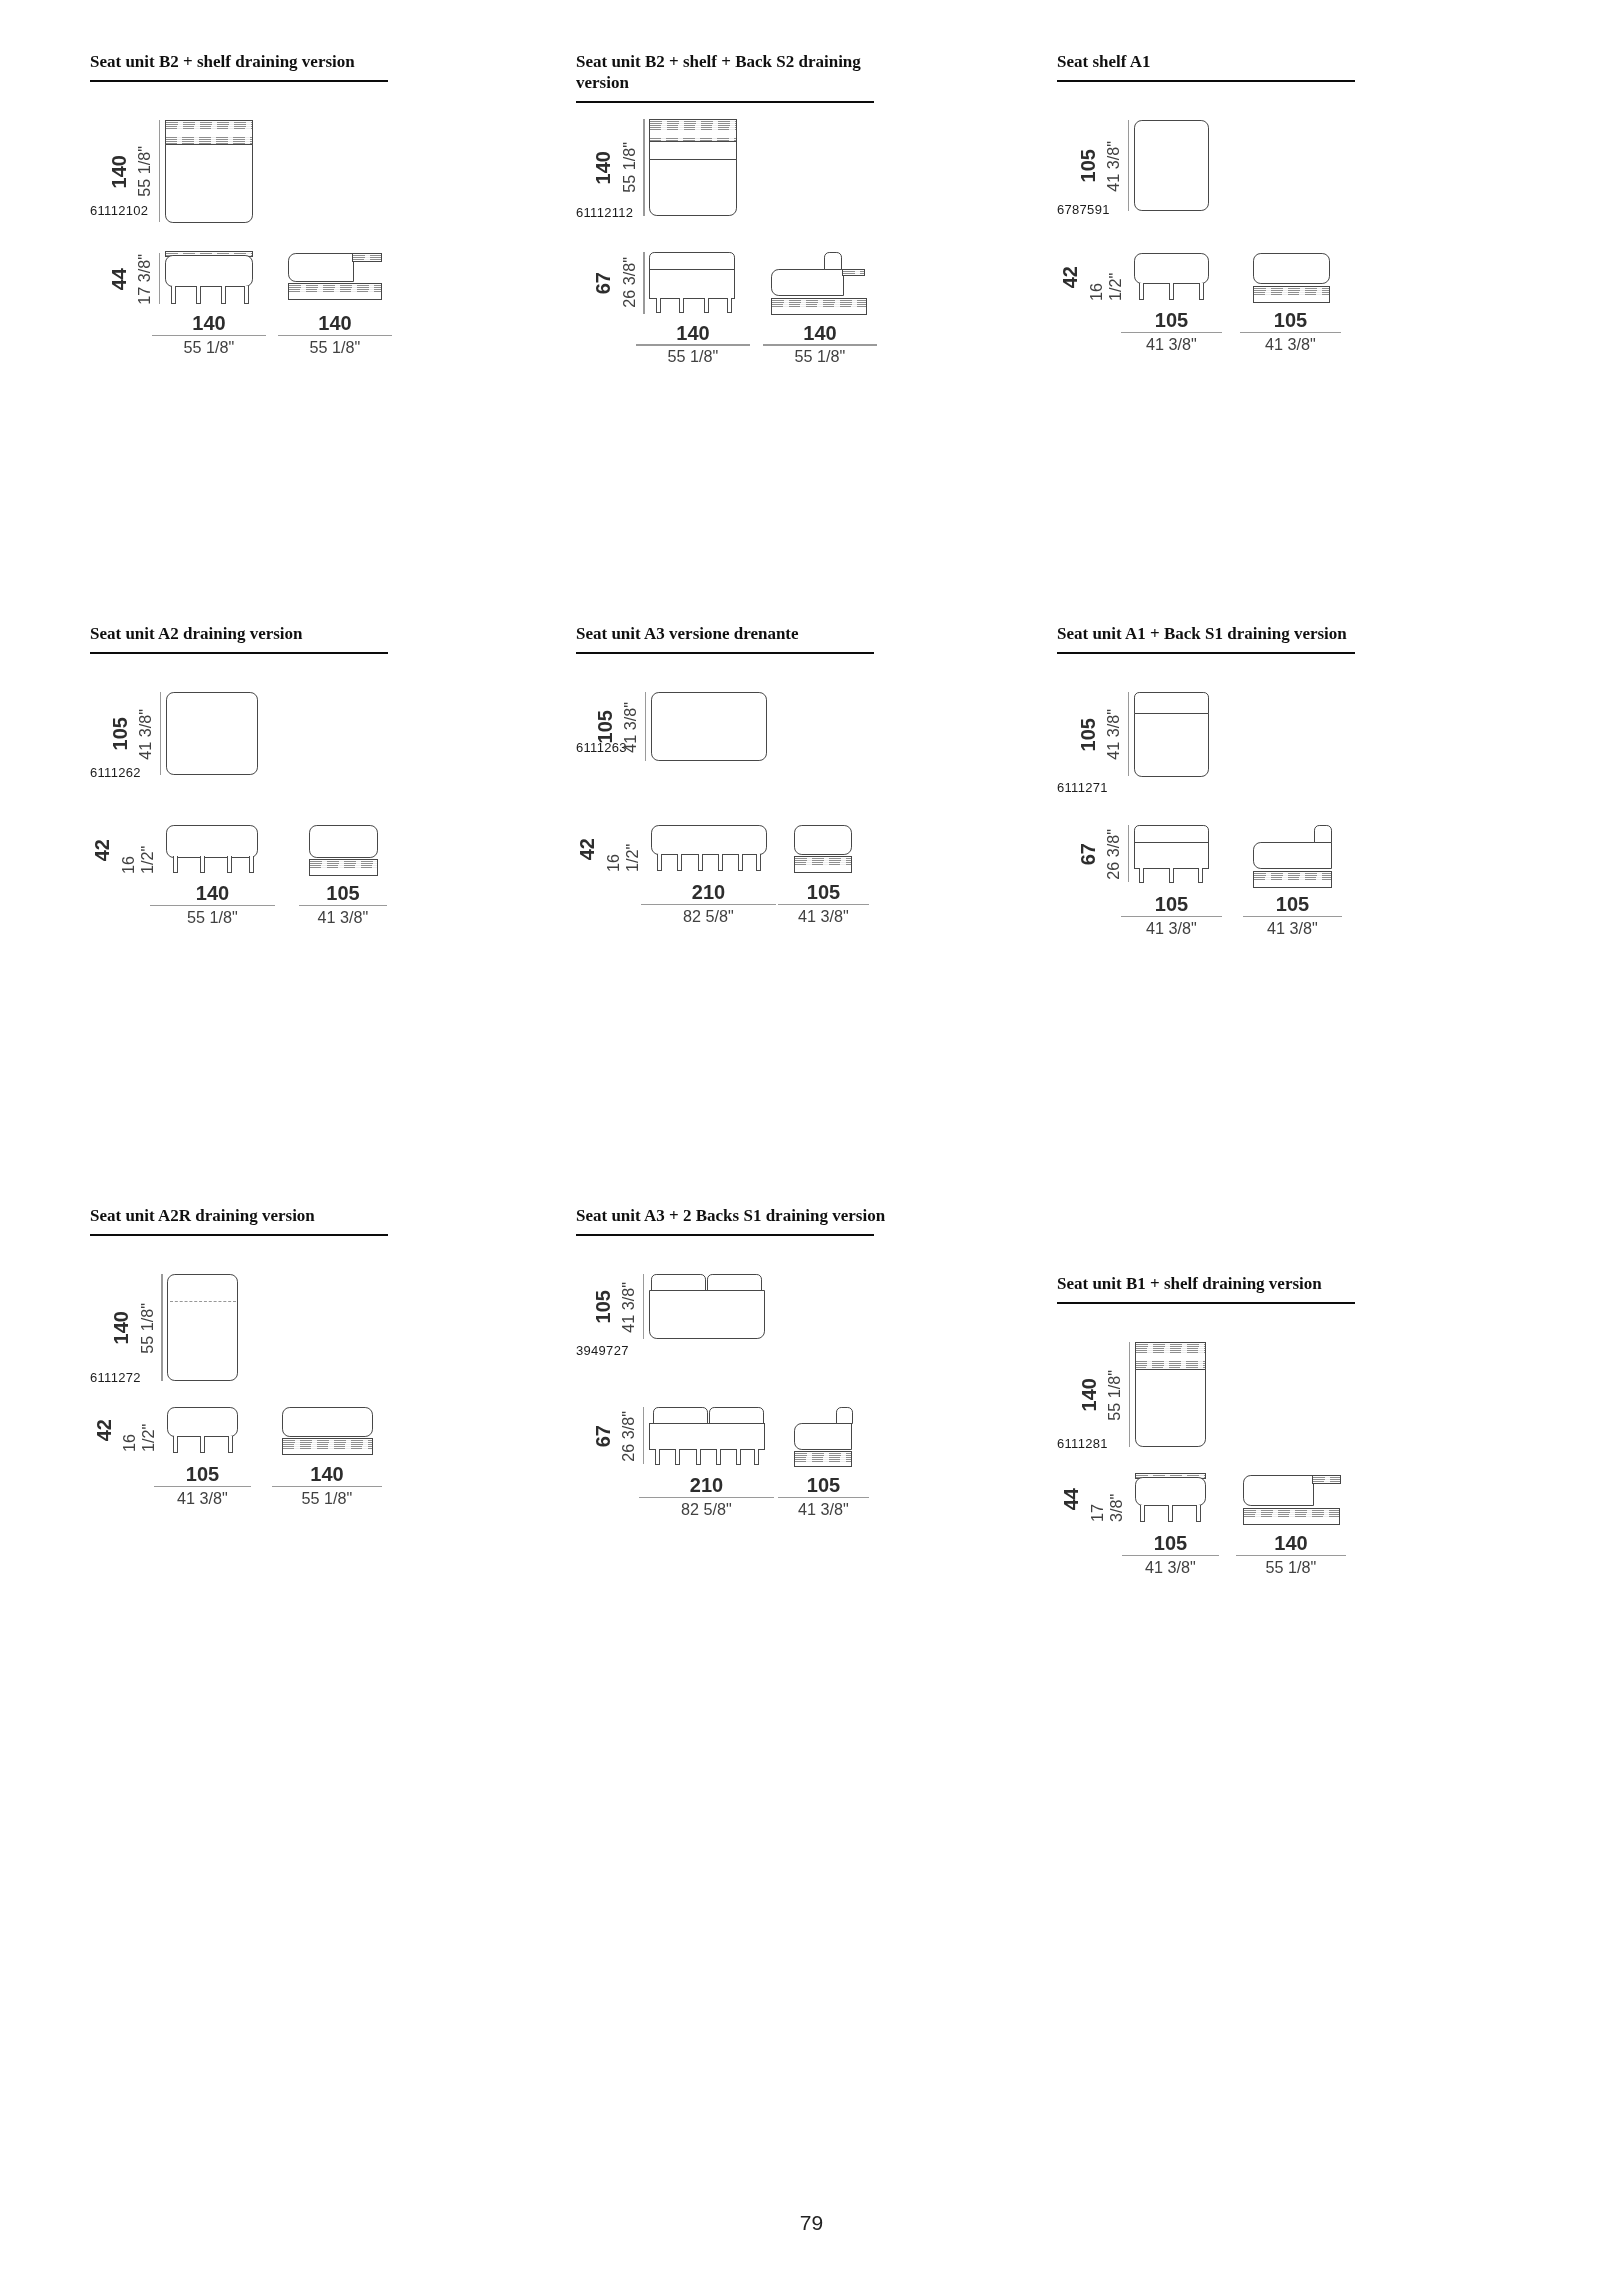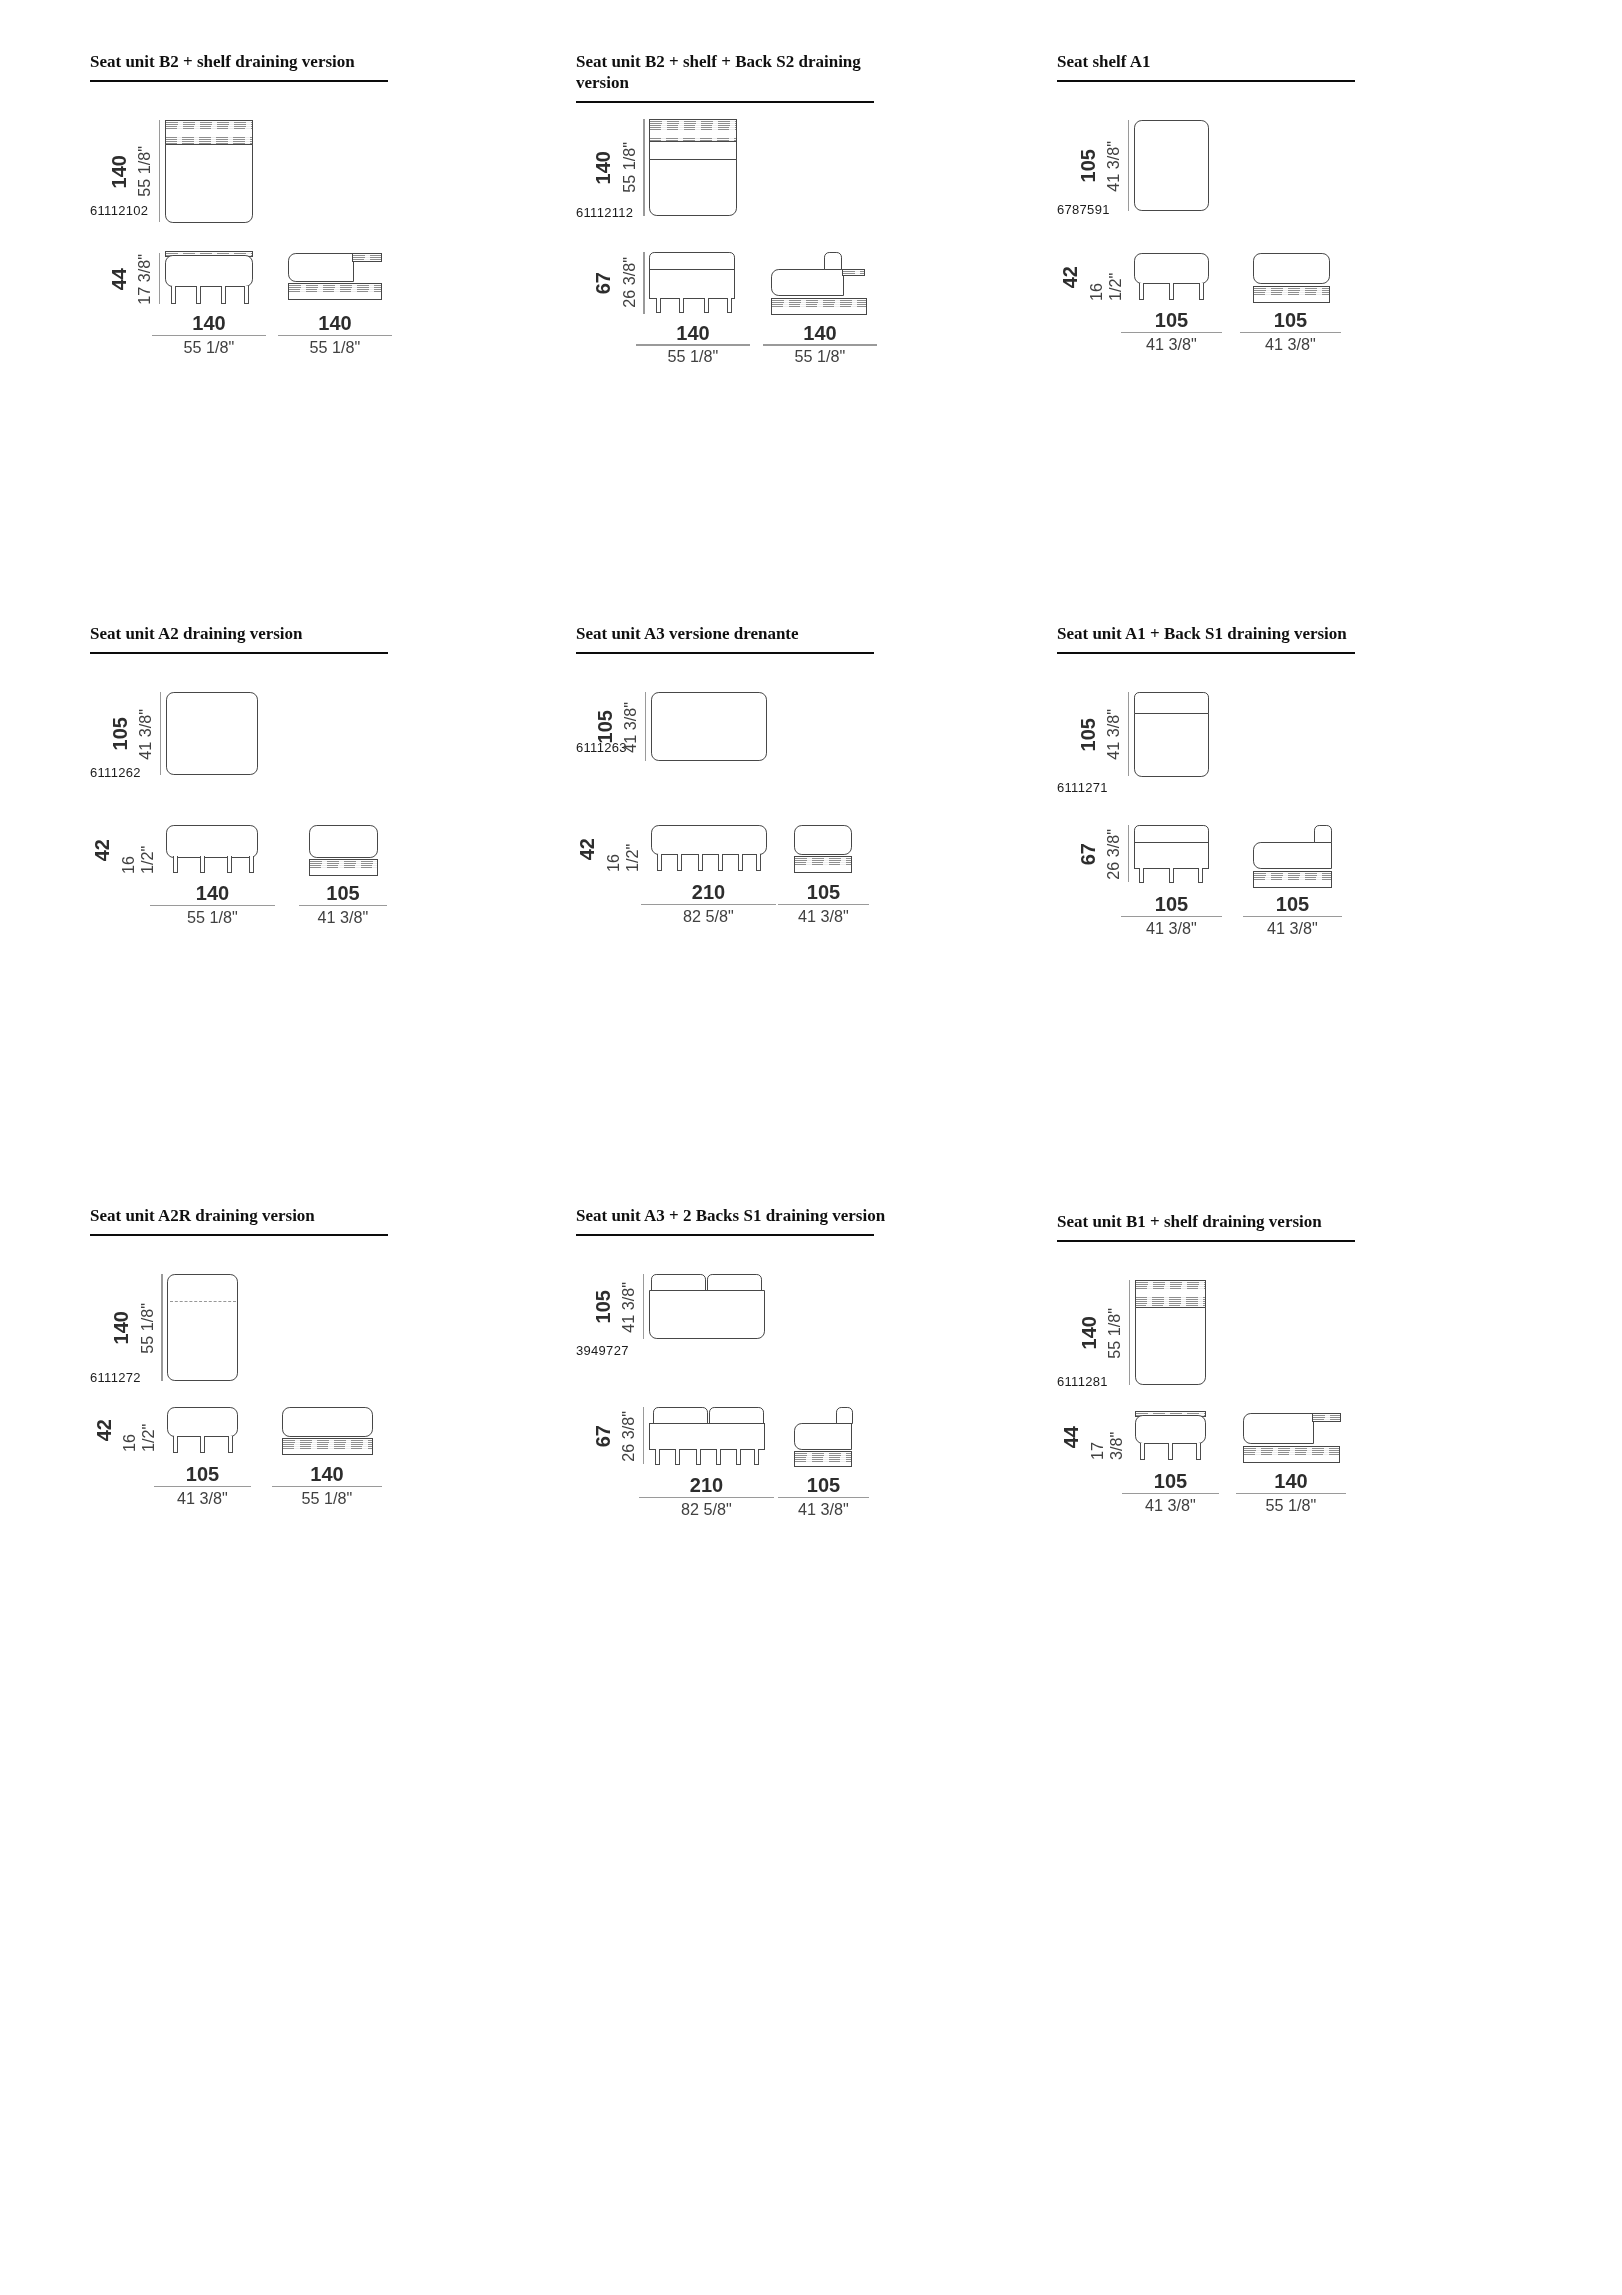--- a/index.html
+++ b/index.html
@@ -351,21 +351,21 @@
       <div class="box rtop" style="left:260px;top:133px;width:17px;height:17px"></div>
       <div class="box hatch" style="left:218px;top:177px;width:58px;height:15.6px"></div>
       <div class="hdim" style="left:202px;top:200px;width:91px">
         <div class="cm">105</div>
         <div class="hline"></div>
         <div class="in">41 3/8"</div>
       </div>
     </div>
   </section>
 
-  <section class="cell" style="left:1057px;top:1212px">
+  <section class="cell" style="left:1057px;top:1274px">
     <h2 class="title">Seat unit B1 + shelf draining version</h2>
     <div class="rule"></div>
     <div class="drawing">
       <div class="code" style="top:94px">6111281</div>
       <div class="vdim" style="left:18px;top:0;height:105px">
         <span class="cm">140</span>
         <span class="in">55 1/8"</span>
         <span class="dline"></span>
       </div>
       <div class="box hatch" style="left:78px;top:0;width:71px;height:29px"></div>
@@ -391,14 +391,15 @@
       <div class="box hatch" style="left:255px;top:133px;width:29px;height:8.4px"></div>
       <div class="box hatch" style="left:186px;top:166px;width:97px;height:17px"></div>
       <div class="hdim" style="left:179px;top:190px;width:110px">
         <div class="cm">140</div>
         <div class="hline"></div>
         <div class="in">55 1/8"</div>
       </div>
     </div>
   </section>
 
+  <div class="pagenum">79</div>
 </div>
 
 
 </body></html>

